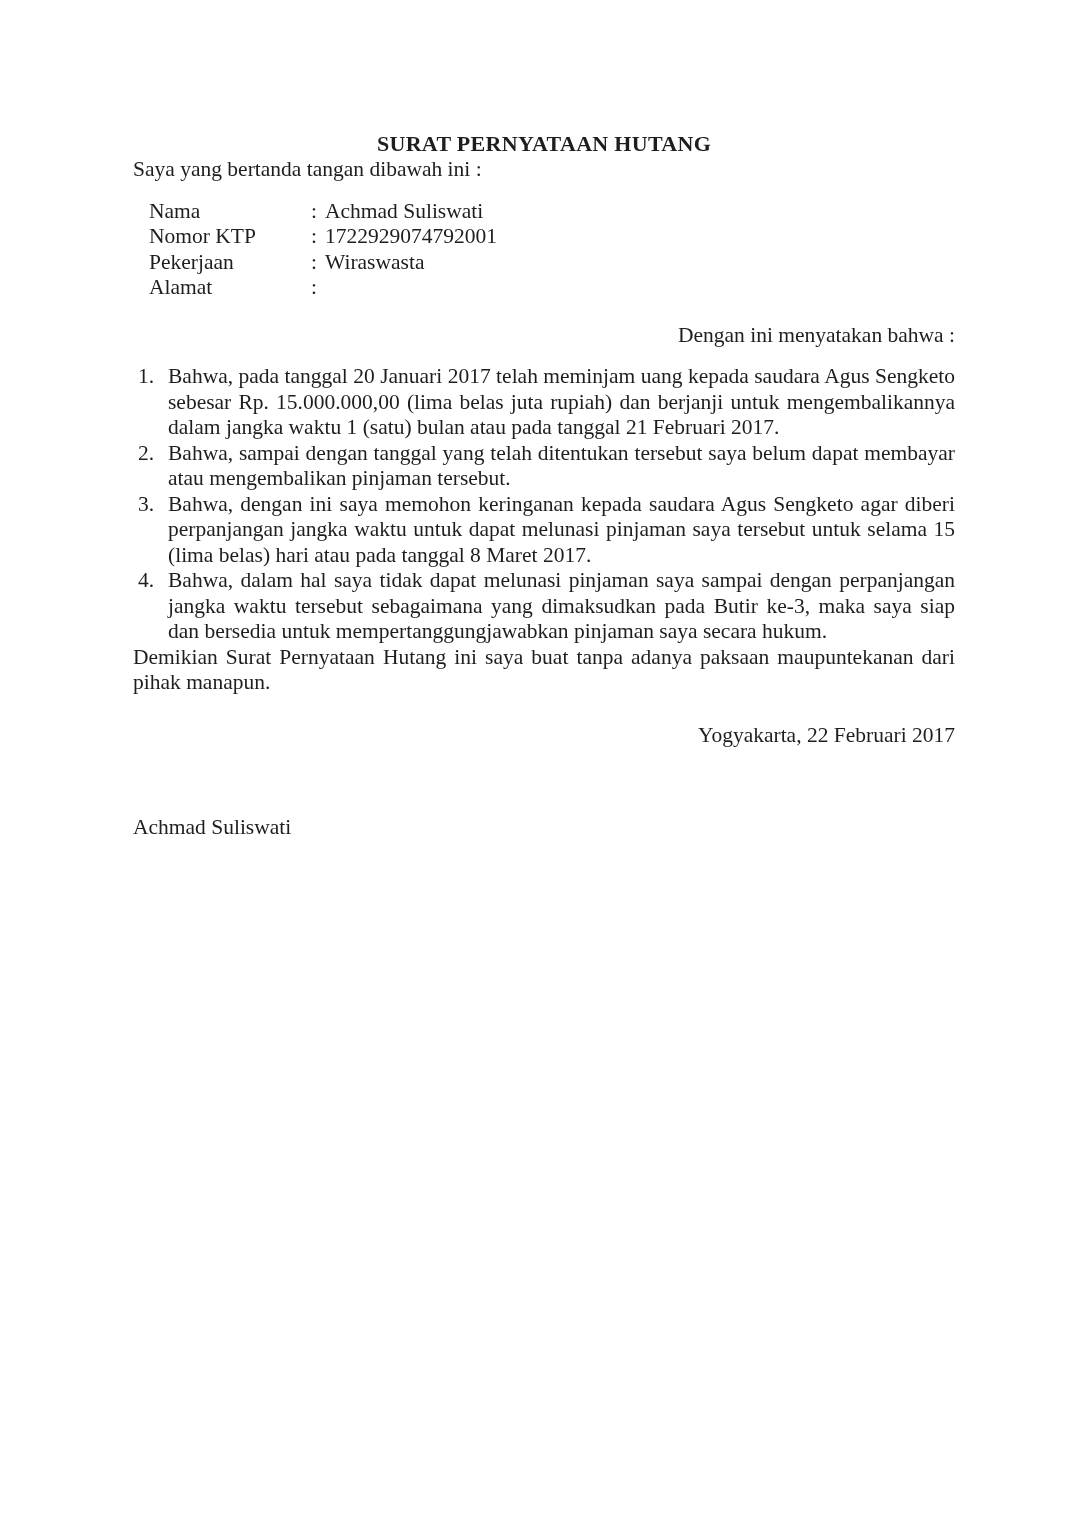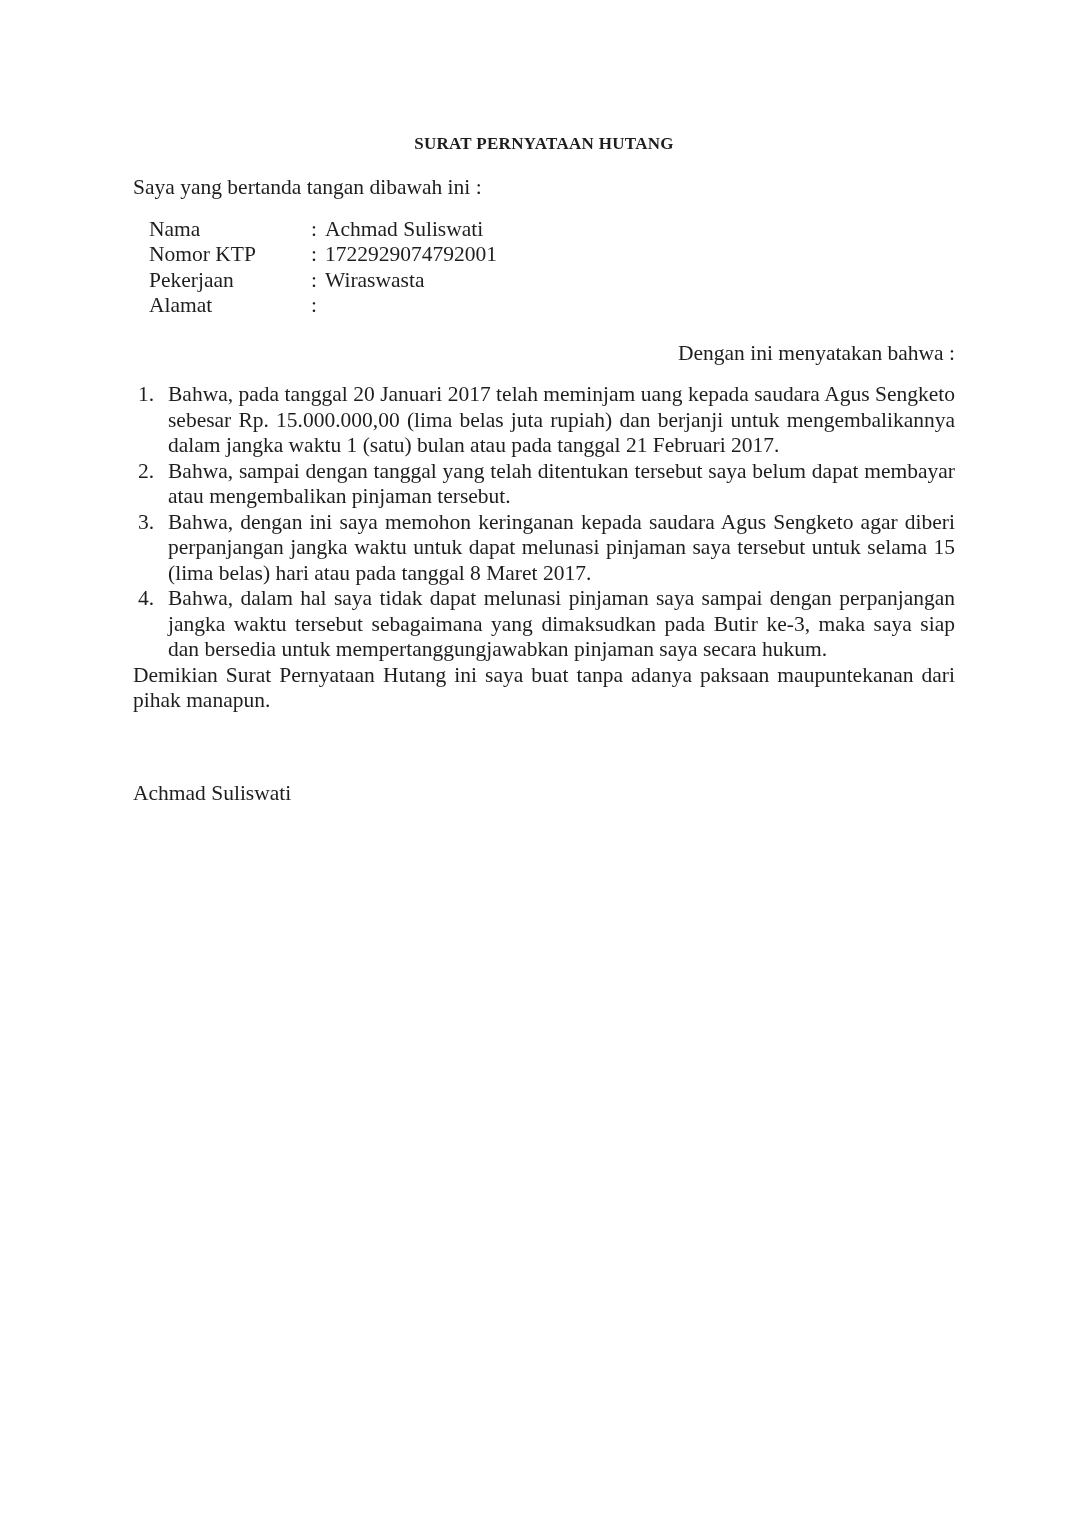--- a/index.html
+++ b/index.html
@@ -16,28 +16,27 @@
     font-family: "Liberation Serif", serif;
     color: #1e1e1e;
     font-size: 21.5px;
     line-height: 25.5px;
   }
   .content {
     padding: 130px 131px 0 133px;
   }
   .doc-title {
     margin: 0;
-    font-size: 17px;
+    font-size: 22px;
     line-height: 27px;
     font-weight: bold;
     text-align: center;
     letter-spacing: 0.3px;
   }
   .intro {
-    margin-top: 18px;
   }
   .fields {
     margin-top: 16px;
     margin-left: 16px;
   }
   .field-row {
     display: flex;
   }
   .field-label {
     width: 162px;
@@ -129,18 +128,19 @@
         <span class="point-text">Bahwa, dengan ini saya memohon keringanan kepada saudara Agus Sengketo agar diberi perpanjangan jangka waktu untuk dapat melunasi pinjaman saya tersebut untuk selama 15 (lima belas) hari atau pada tanggal 8 Maret 2017.</span>
       </div>
       <div class="point">
         <span class="point-num">4.</span>
         <span class="point-text">Bahwa, dalam hal saya tidak dapat melunasi pinjaman saya sampai dengan perpanjangan jangka waktu tersebut sebagaimana yang dimaksudkan pada Butir ke-3, maka saya siap dan bersedia untuk mempertanggungjawabkan pinjaman saya secara hukum.</span>
       </div>
     </div>
 
     <div class="closing">Demikian Surat Pernyataan Hutang ini saya buat tanpa adanya paksaan maupuntekanan dari pihak manapun.</div>
 
+    <div class="date-line">Yogyakarta, 22 Februari 2017</div>
 
 
     <div class="signature-name">Achmad Suliswati</div>
 
   </div>
 </div>
 
 </body></html>

